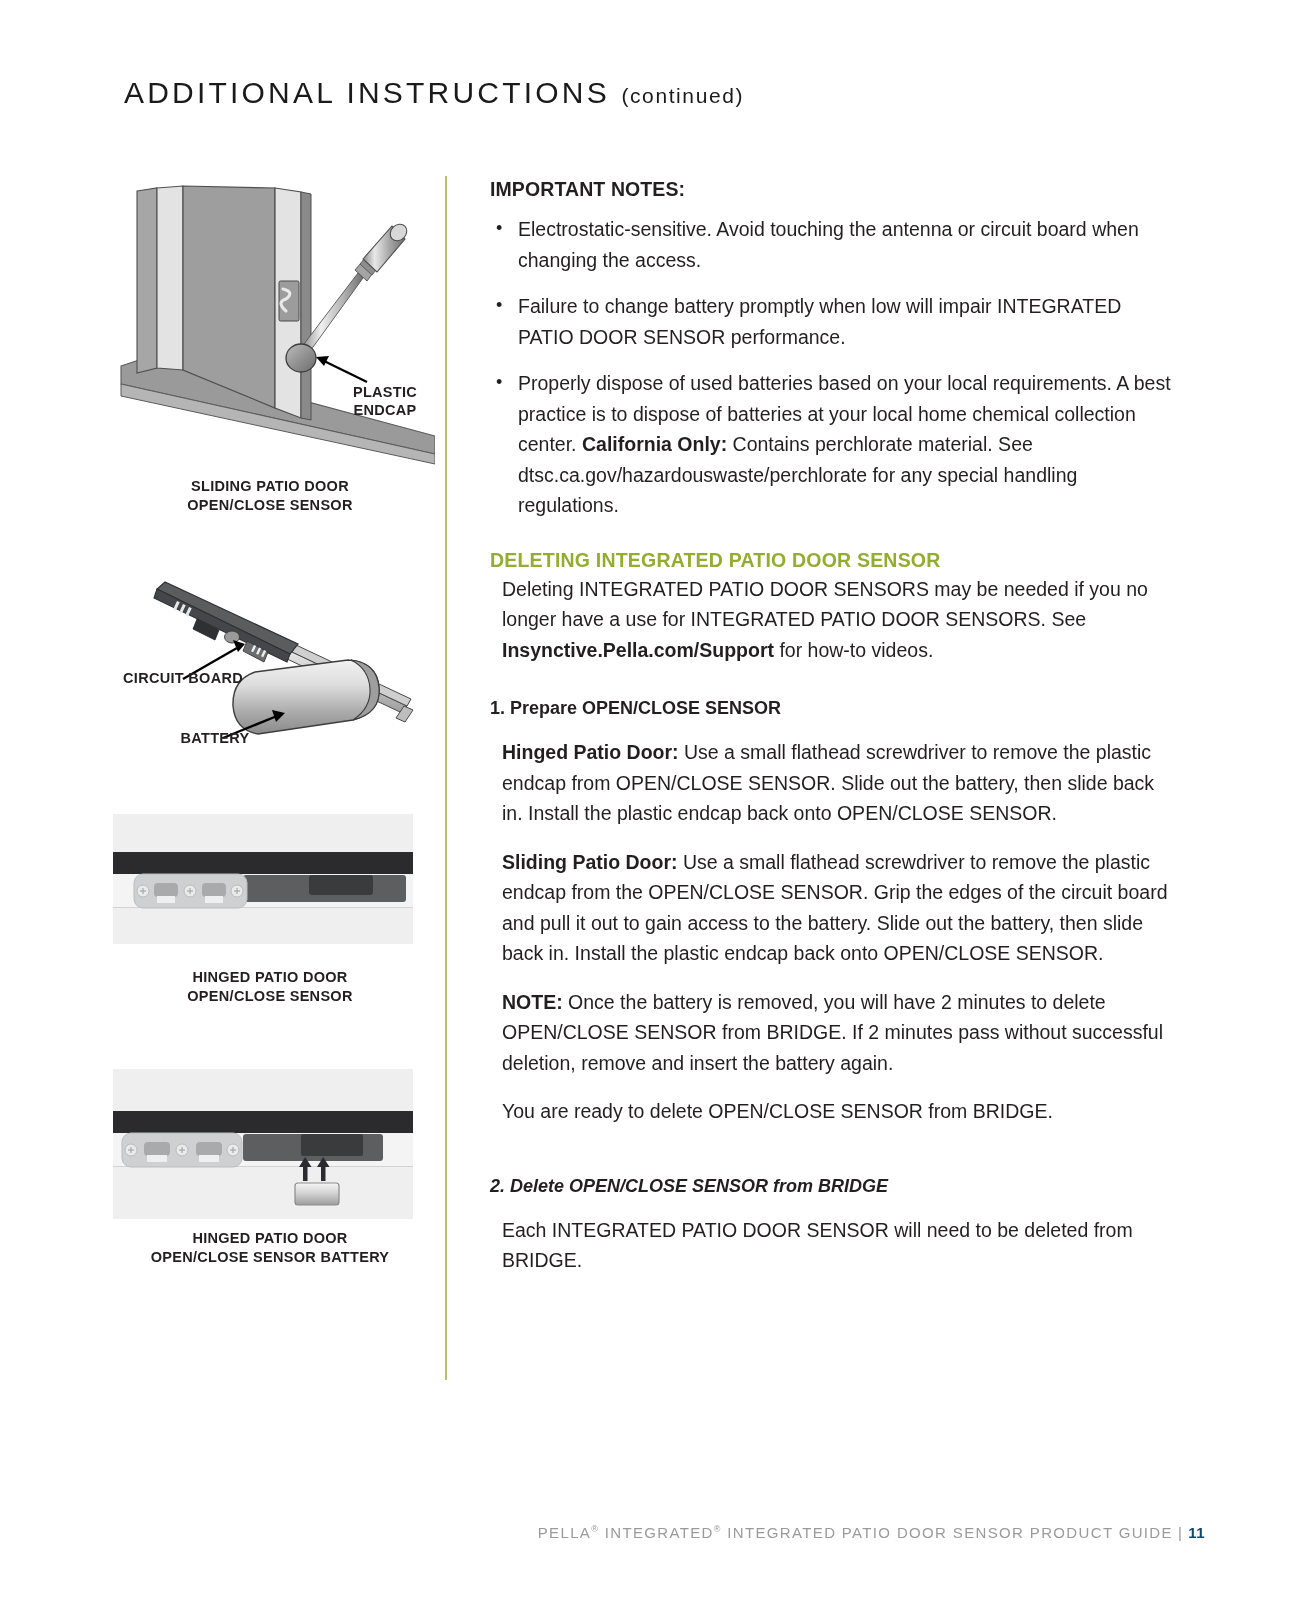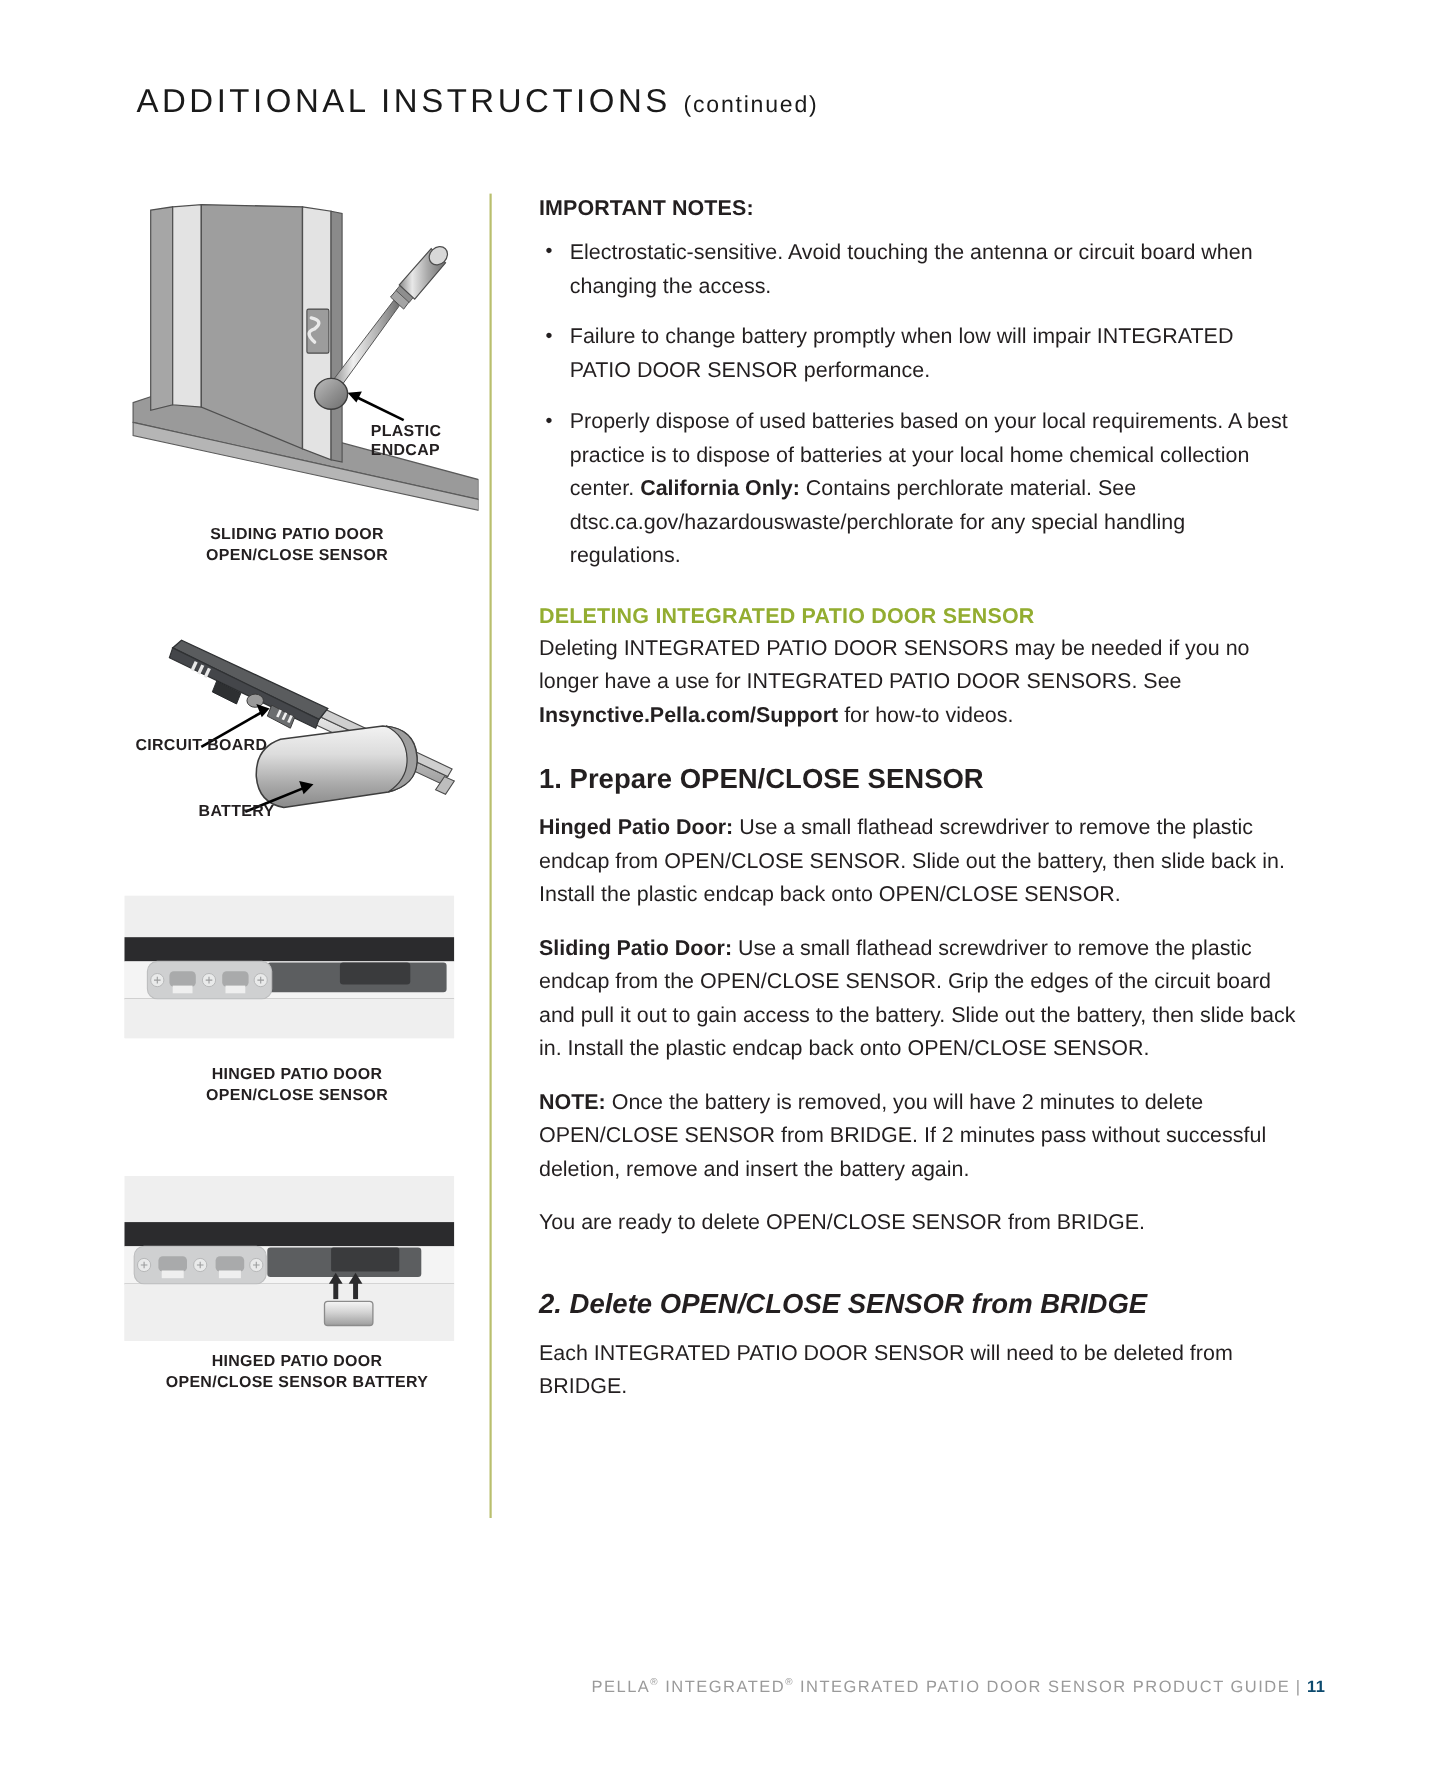--- a/index.html
+++ b/index.html
@@ -84,24 +84,24 @@
     color: #93ad31;
     font-size: 19.5px;
     font-weight: bold;
     letter-spacing: .2px;
     margin: 26px 0 1px 0;
     line-height: 26px;
   }
   .body-p {
     font-size: 19.5px;
     line-height: 30.5px;
-    margin: 0 0 18px 0;
+    margin: 0 0 18px 12px;
   }
   .step-head {
-    font-size: 25px;
+    font-size: 18px;
     font-weight: bold;
     margin: 30px 0 16px 0;
     line-height: 26px;
   }
   b, strong { font-weight: bold; }
 
   
   .figure { margin-bottom: 4px; }
   .caption {
     text-align: center;
@@ -195,21 +195,21 @@
       <polygon points="255,96 267,107 271,102 259,91" fill="#8e8e8e" stroke="#4d4d4d" stroke-width="0.8"></polygon>
 
       <polygon points="258,91 287,58 300,71 272,104" fill="url(#handleG)" stroke="#4d4d4d" stroke-width="1.1"></polygon>
       <ellipse cx="293.5" cy="64.5" rx="9" ry="7.5" transform="rotate(-45 293.5 64.5)" fill="#d8d8d8" stroke="#4d4d4d" stroke-width="1.1"></ellipse>
 
       <ellipse cx="196" cy="190" rx="15" ry="14" fill="url(#capG)" stroke="#3d3d3d" stroke-width="1.3"></ellipse>
 
       <line x1="262" y1="214" x2="217" y2="192" stroke="#000" stroke-width="2.3"></line>
       <polygon points="211,189 224,188 219,198" fill="#000"></polygon>
     </svg>
-    <div style="position:absolute; left:232px; top:215px; text-align:left; width:96px; font-size:14.5px; font-weight:bold; line-height:18px; letter-spacing:.3px;">
+    <div style="position:absolute; left:232px; top:215px; text-align:center; width:96px; font-size:14.5px; font-weight:bold; line-height:18px; letter-spacing:.3px;">
       <div>PLASTIC</div>
       <div>ENDCAP</div>
     </div>
   </div>
   <div class="caption">
     <div>SLIDING PATIO DOOR</div>
     <div>OPEN/CLOSE SENSOR</div>
   </div>
 
   <div class="figure fig2">

